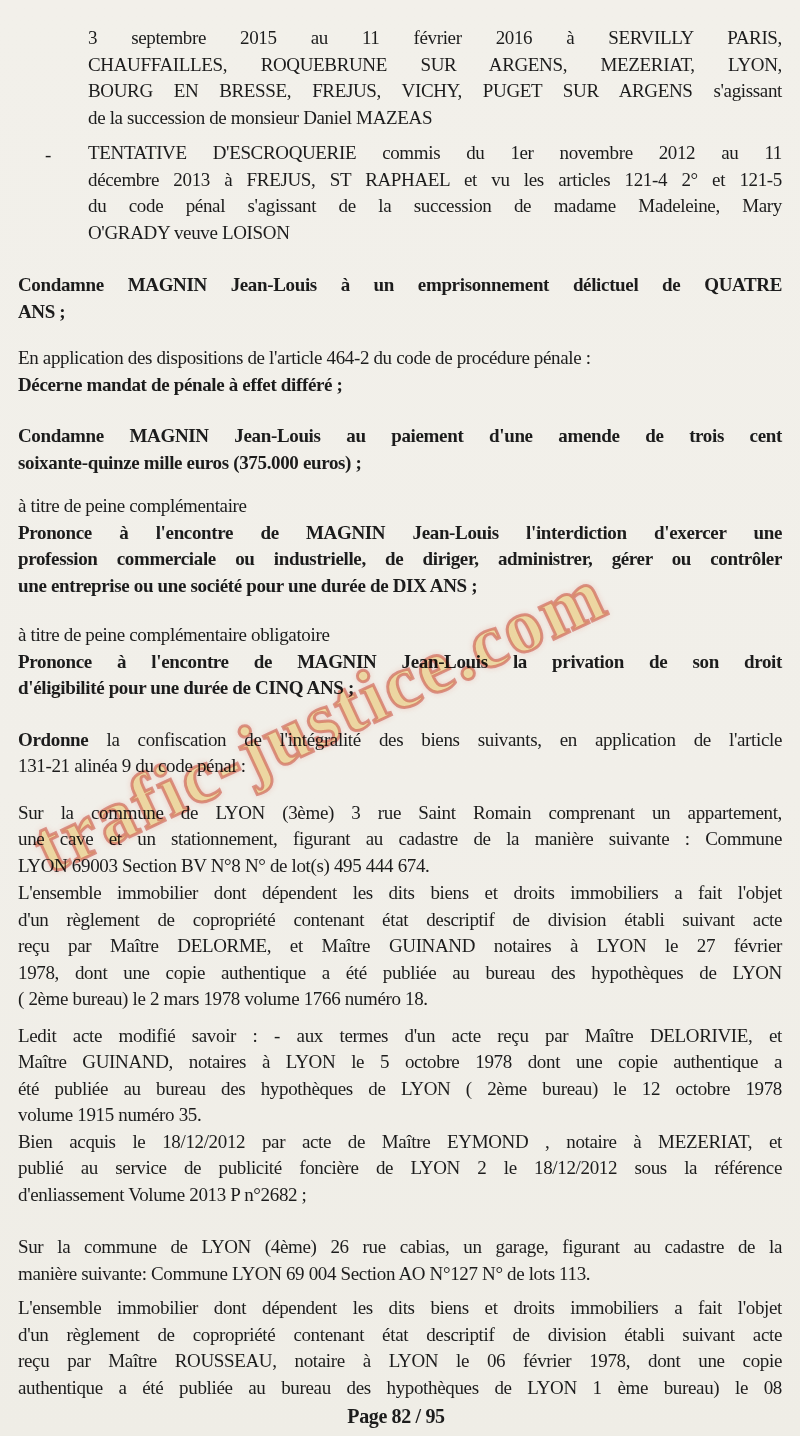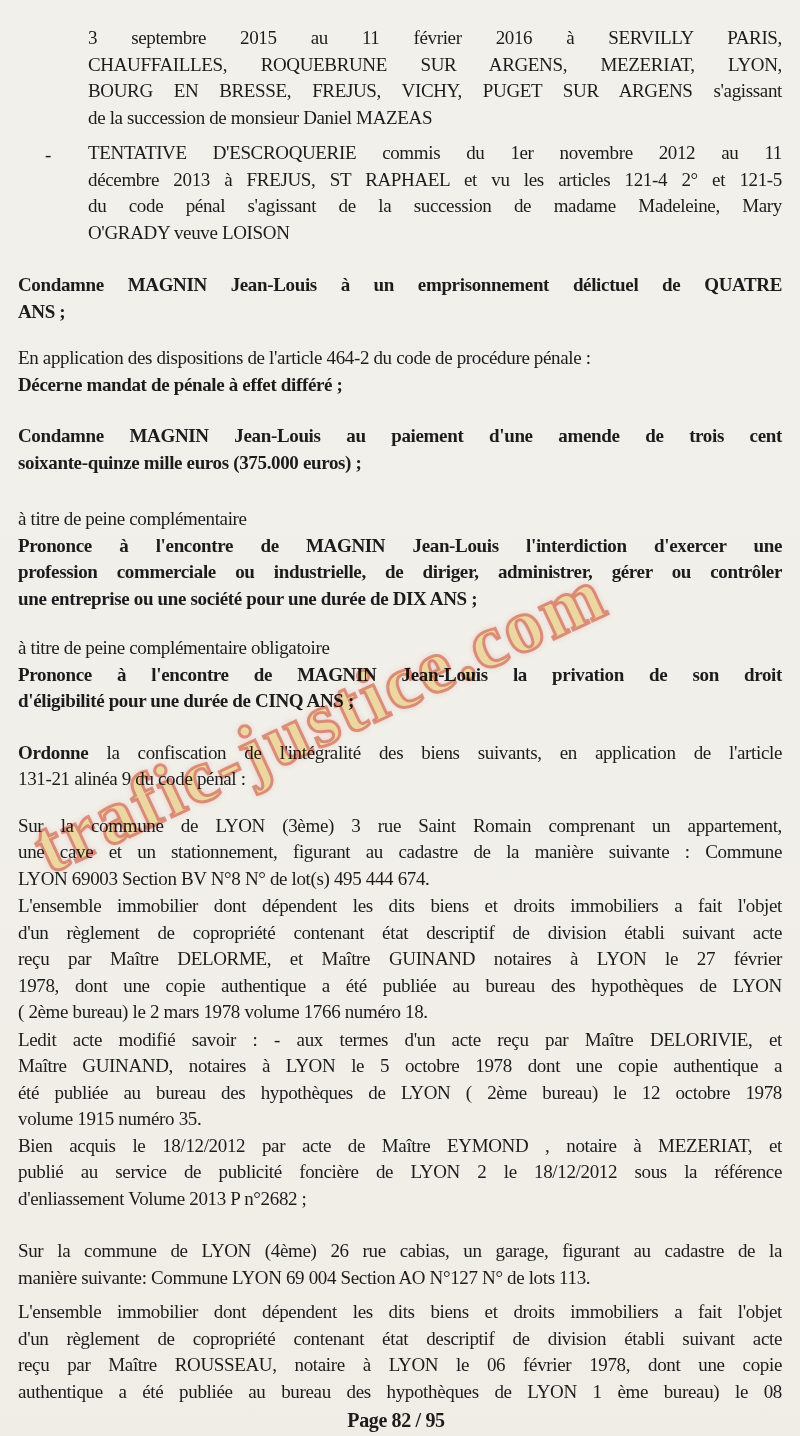--- a/index.html
+++ b/index.html
@@ -42,28 +42,28 @@
     position: absolute;
     left: -43px; top: 2px;
     font-weight: 400;
   }
   #p1  { margin-top: 25px; }
   #p2  { margin-top: 9px; position: relative; }
   #p3  { margin-top: 26px; }
   #p4a { margin-top: 20px; }
   #p4b { margin-top: 0; }
   #p5  { margin-top: 25px; }
-  #p6a { margin-top: 30px; }
+  #p6a { margin-top: 17px; }
   #p6b { margin-top: 0; }
   #p7a { margin-top: 23px; }
   #p7b { margin-top: 0; }
   #p8  { margin-top: 25px; }
   #p9  { margin-top: 20px; }
   #p10 { margin-top: 1px; }
-  #p11 { margin-top: 1px; }
+  #p11 { margin-top: 10px; }
   #p12 { margin-top: 0; }
   #p13 { margin-top: 26px; }
   #p14 { margin-top: 8px; }
   .footer {
     margin-top: 2px;
     text-align: center;
     padding-right: 8px;
     font-weight: 700;
     font-size: 20px;
   }

